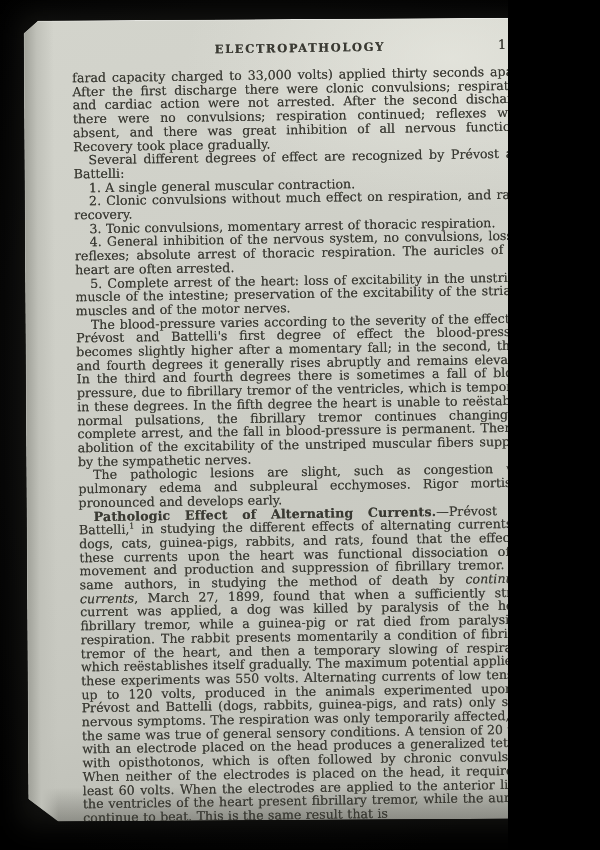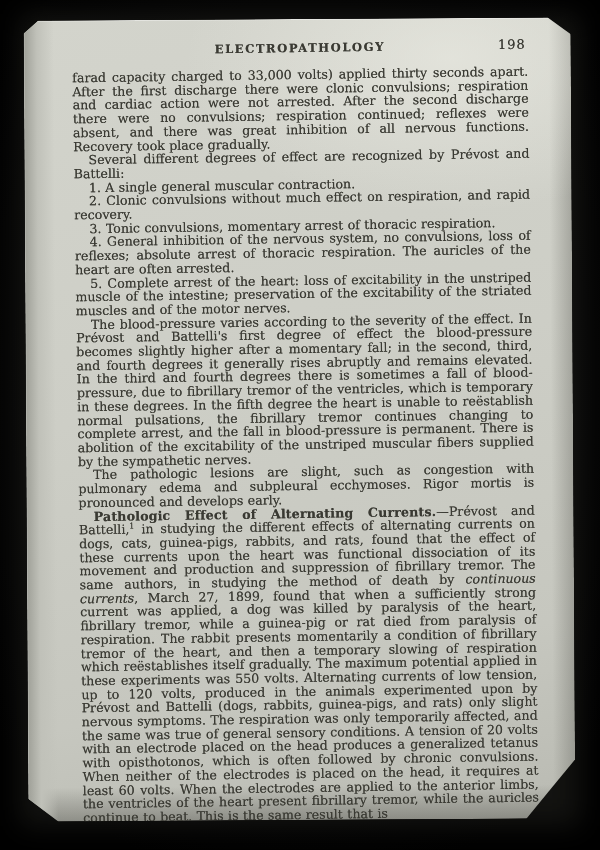--- a/index.html
+++ b/index.html
@@ -2,21 +2,21 @@
 <html><head>
 <meta charset="utf-8">
 <style>
   html, body { margin: 0; padding: 0; }
   body {
     width: 600px; height: 850px; overflow: hidden;
     background: #000;
     font-family: "DejaVu Serif", serif;
   }
   .stage {
-    position: relative; width: 600px; height: 850px; overflow: hidden;
+    position: relative; width: 508px; height: 850px; overflow: hidden;
     background: radial-gradient(ellipse 420px 500px at 50% 46%, #111110 0%, #060606 55%, #000 100%);
   }
   .page-glow {
     position: absolute; left: 20px; top: 14px; width: 560px; height: 812px;
     background: #23231f; filter: blur(14px); opacity: 0.55;
   }
   .page {
     position: absolute; left: 26px; top: 19px; width: 547px; height: 801px;
     background:
       radial-gradient(ellipse 430px 250px at 78% 5%, rgba(240,240,232,0.55), rgba(240,240,232,0) 62%),

